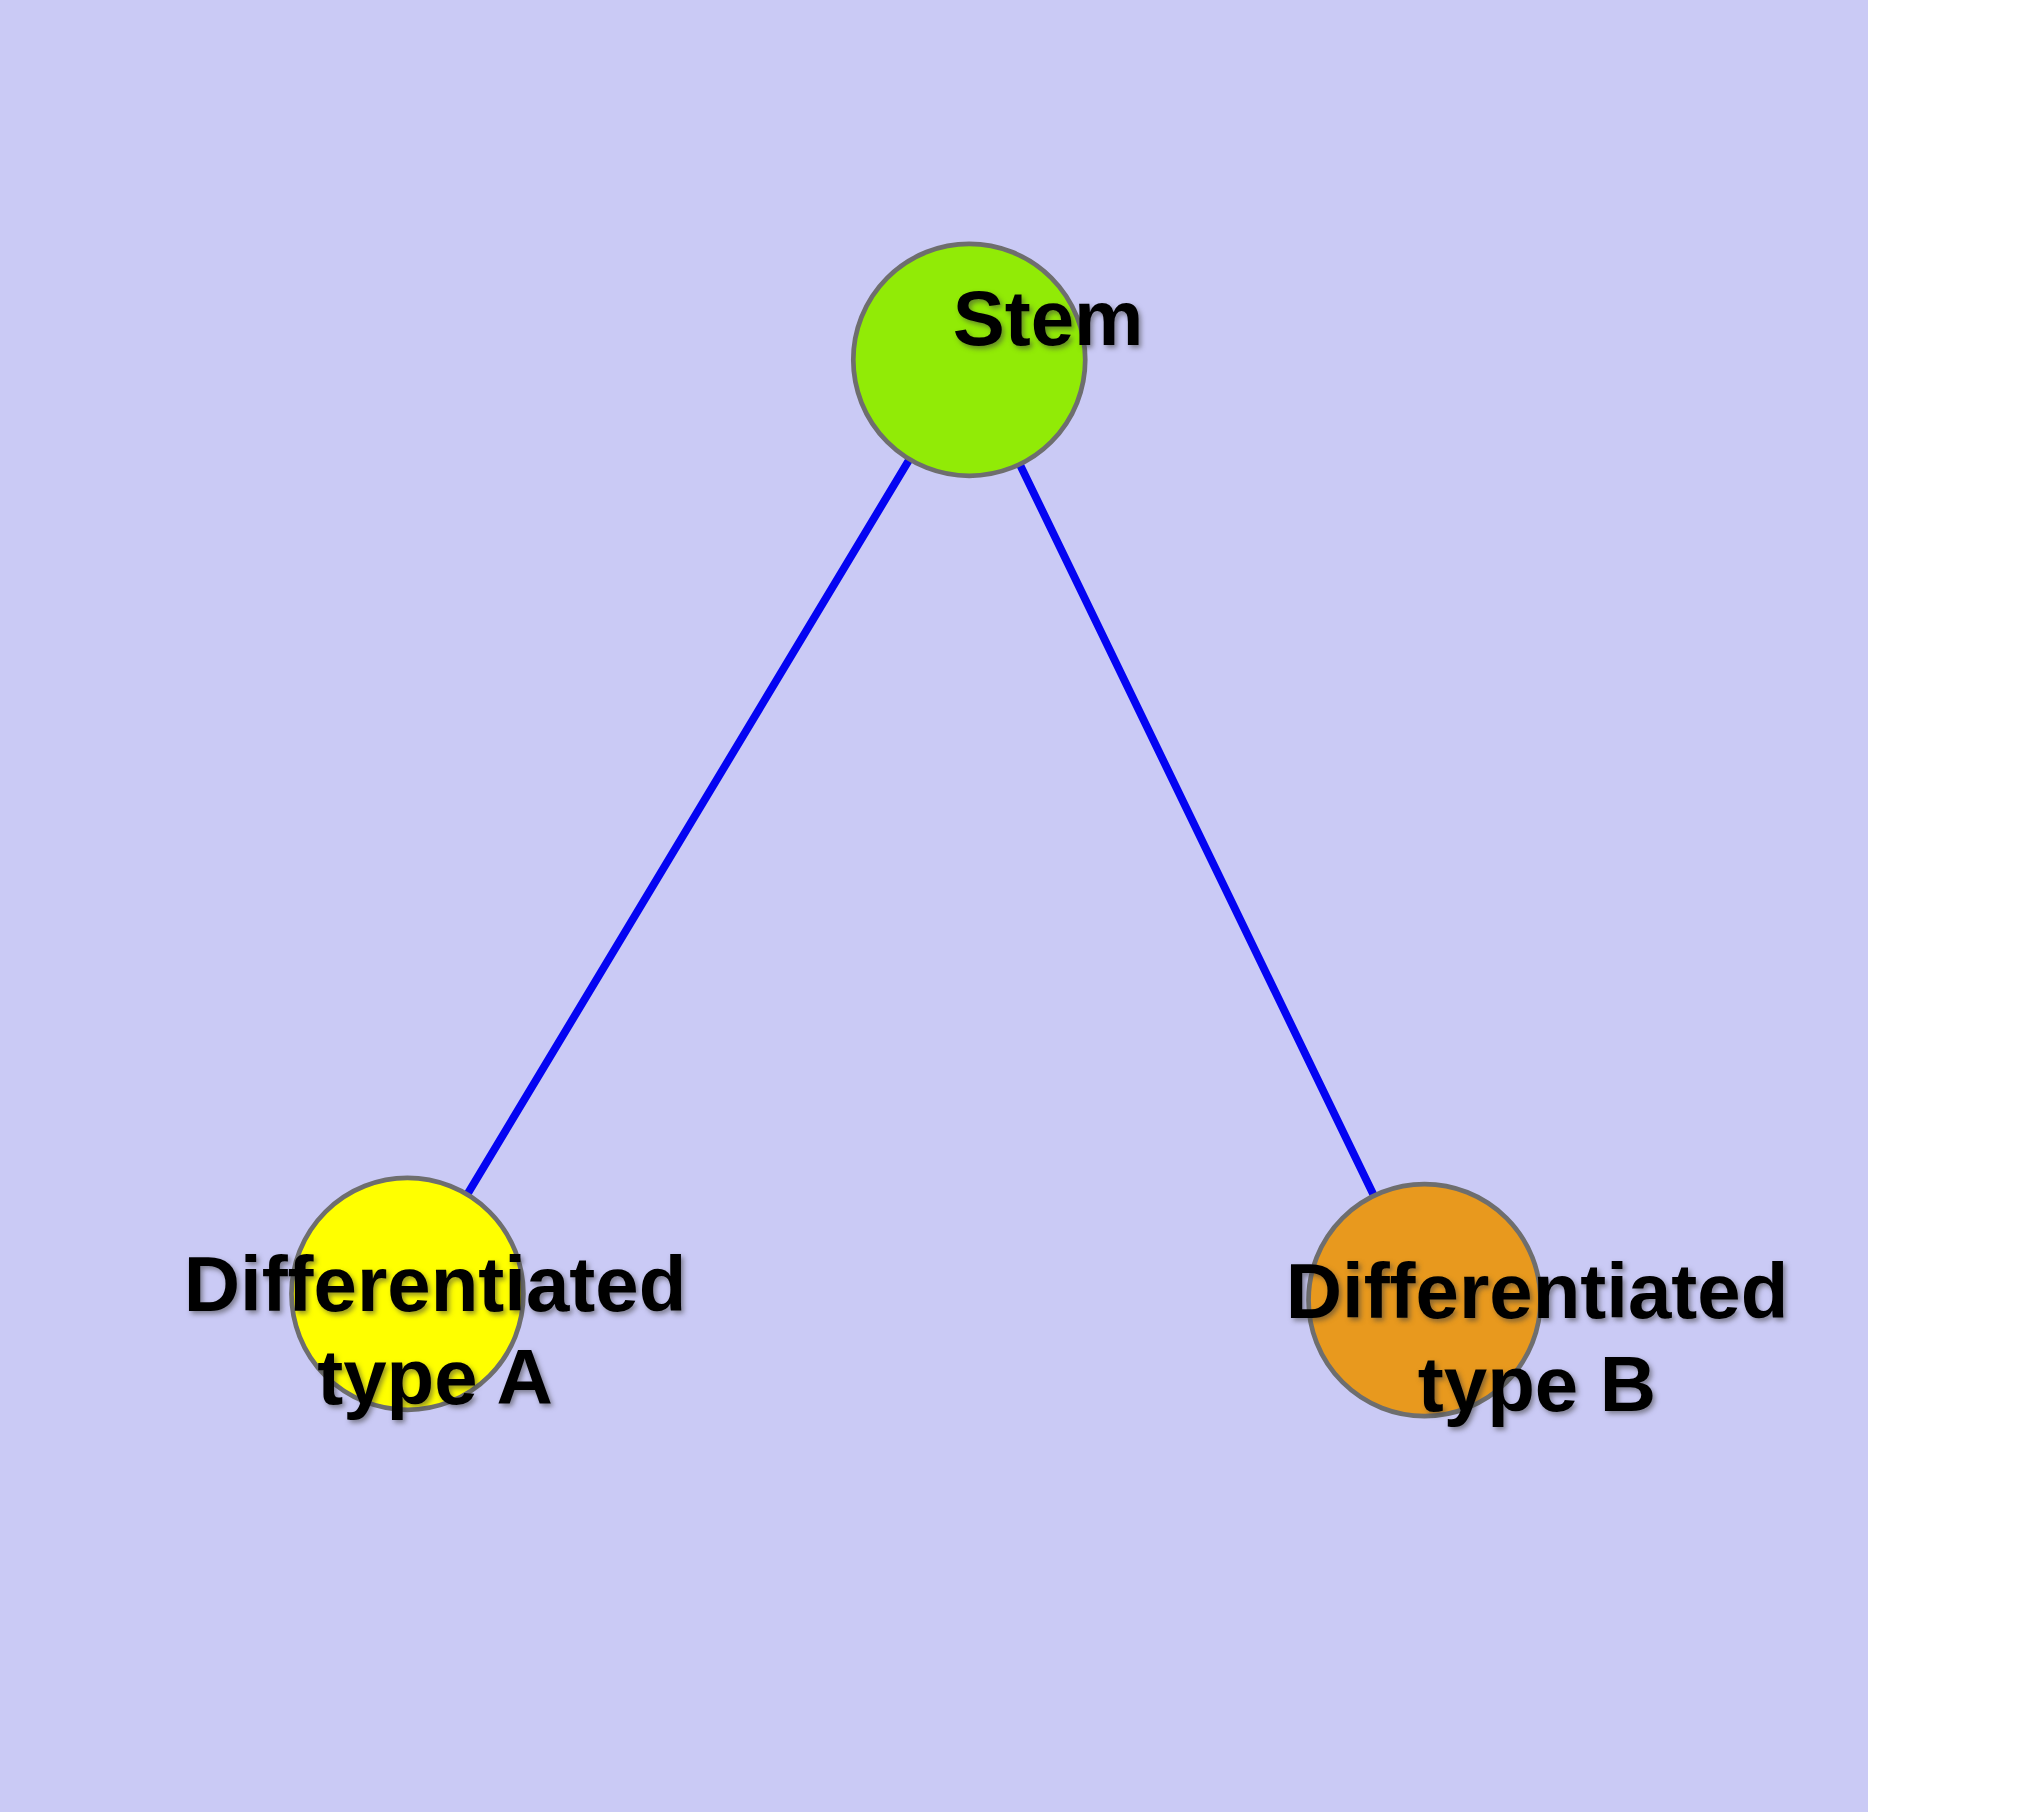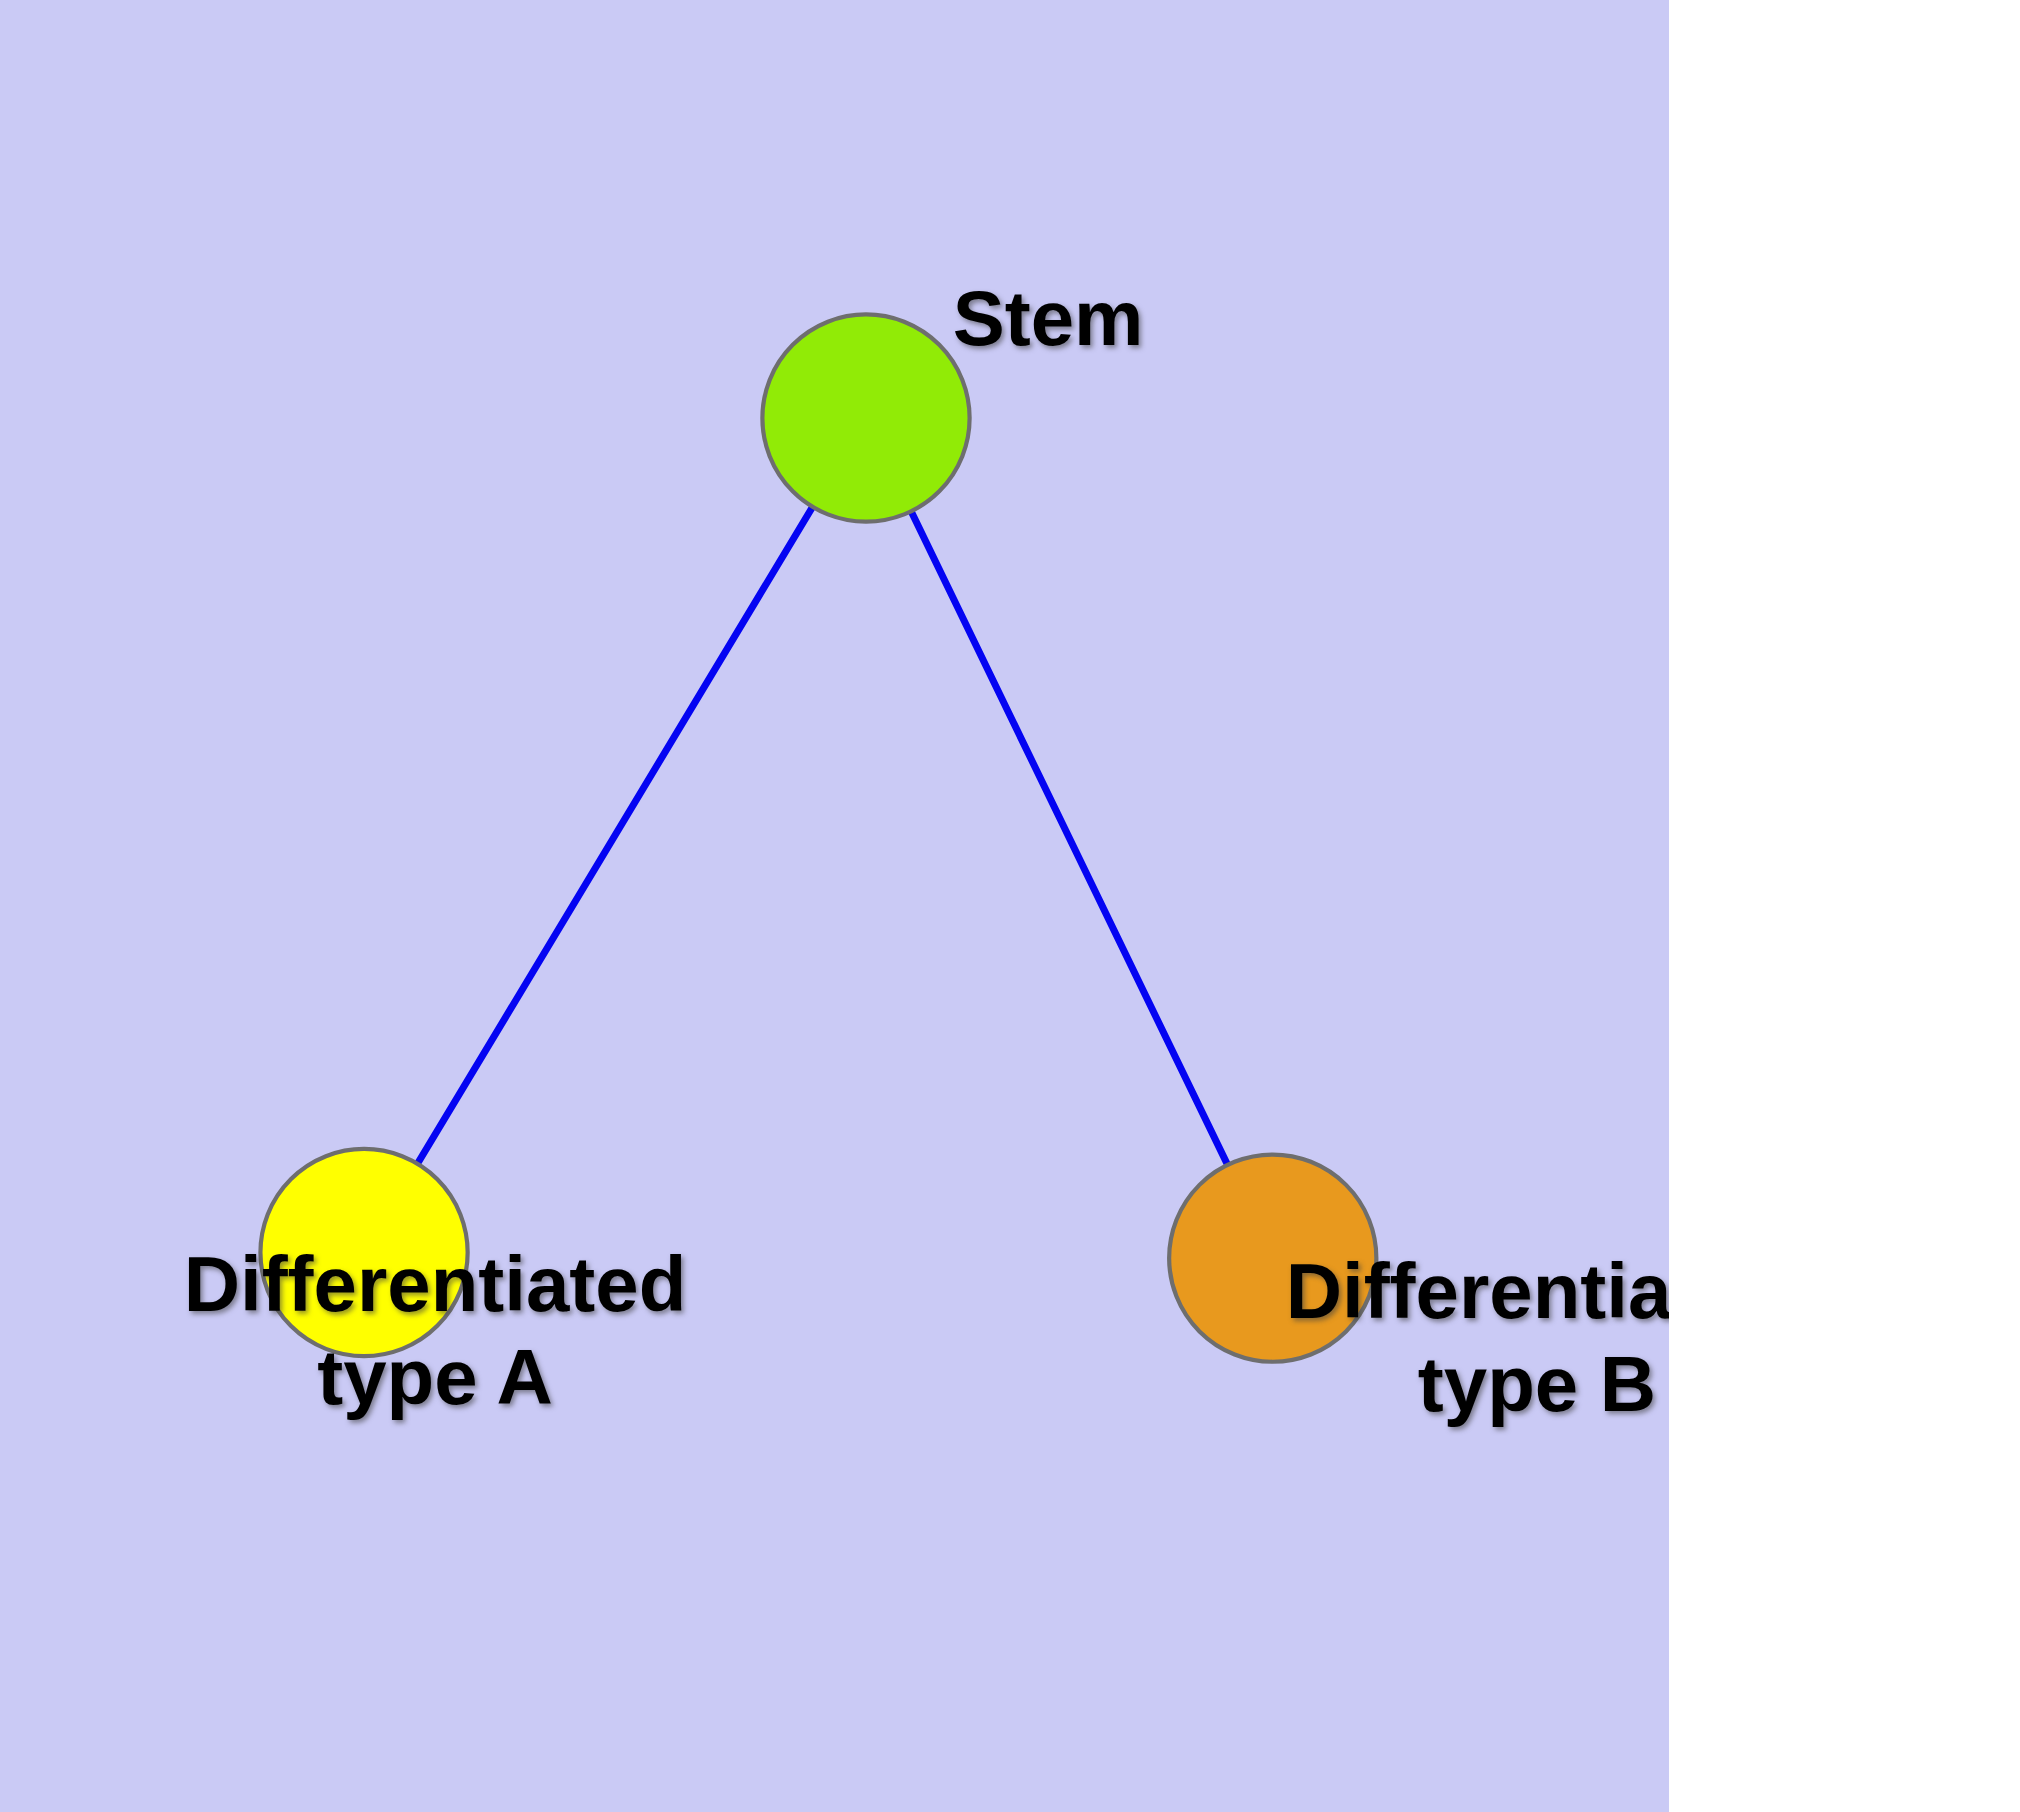--- a/index.html
+++ b/index.html
@@ -1,24 +1,25 @@
 <!DOCTYPE html>
 <html style="font-size:13.6px"><head>
 <meta charset="utf-8">
 <style>
   html, body {
     margin: 0;
     padding: 0;
   }
   .canvas {
     position: relative;
-    width: 1669px;
+    width: 1844px;
     height: 1812px;
     overflow: hidden;
     background: #CACAF5; 
+    padding-left: 24px;
   }
   .canvas svg {
     position: absolute;
     left: 0;
     top: 0;
     width: 100%;
     height: 100%;
     display: block;
   }
   .edge {

